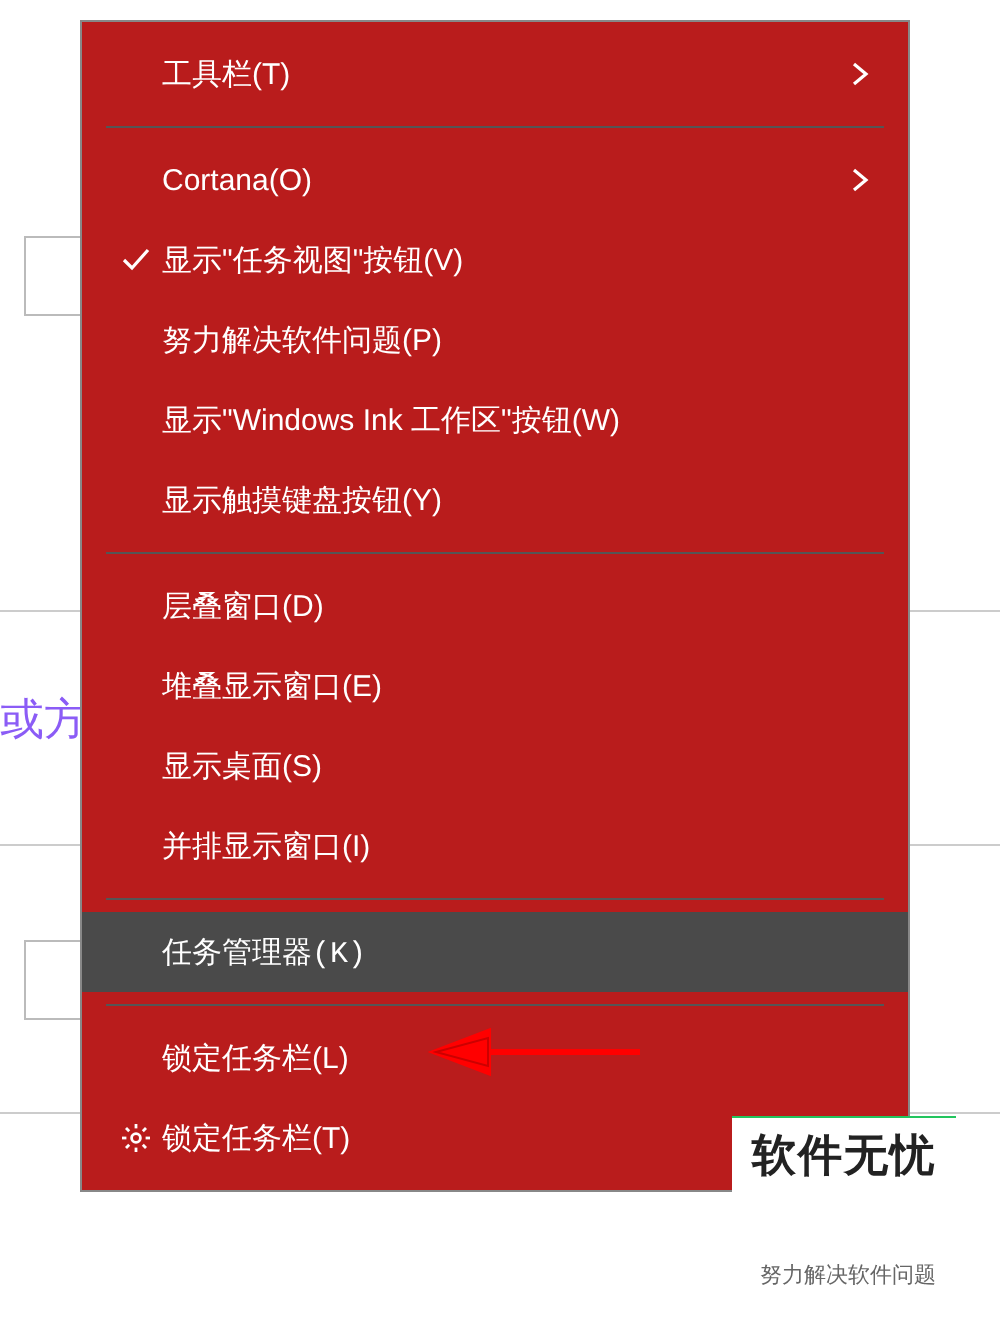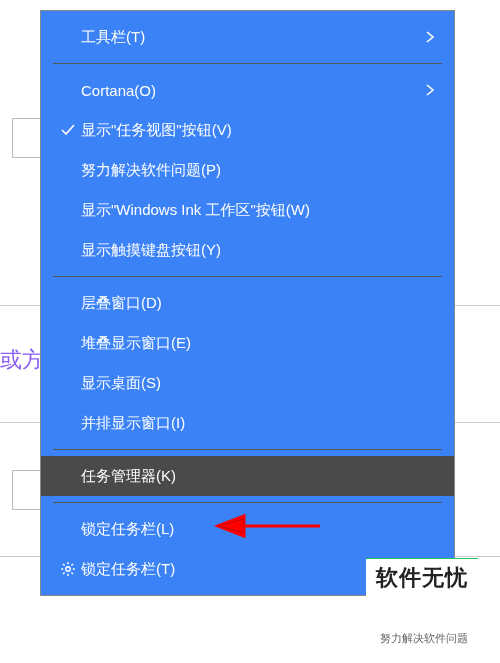--- a/index.html
+++ b/index.html
@@ -31,34 +31,34 @@
     width: 30px;
     height: 40px;
     border: 1px solid #bbb;
     background: #fff;
   }
   .context-menu {
     position: absolute;
     left: 40px;
     top: 10px;
     width: 415px;
-    background: #3b82f6;
+    background: #b91c1c;
     border: 1px solid #888;
     padding: 6px 0;
     color: #fff;
   }
   .menu-item {
     display: flex;
     align-items: center;
     height: 40px;
     padding: 0 14px 0 14px;
     font-size: 15px;
     position: relative;
   }
-  .menu-item.hovered { background: #4a4a4a; }
+  .menu-item.hovered { background: #4a4a4a; font-family: Liberation Mono, monospace; }
   .menu-icon-slot {
     width: 26px;
     display: flex;
     align-items: center;
     justify-content: center;
     flex-shrink: 0;
   }
   .menu-label {
     flex: 1;
     white-space: nowrap;

